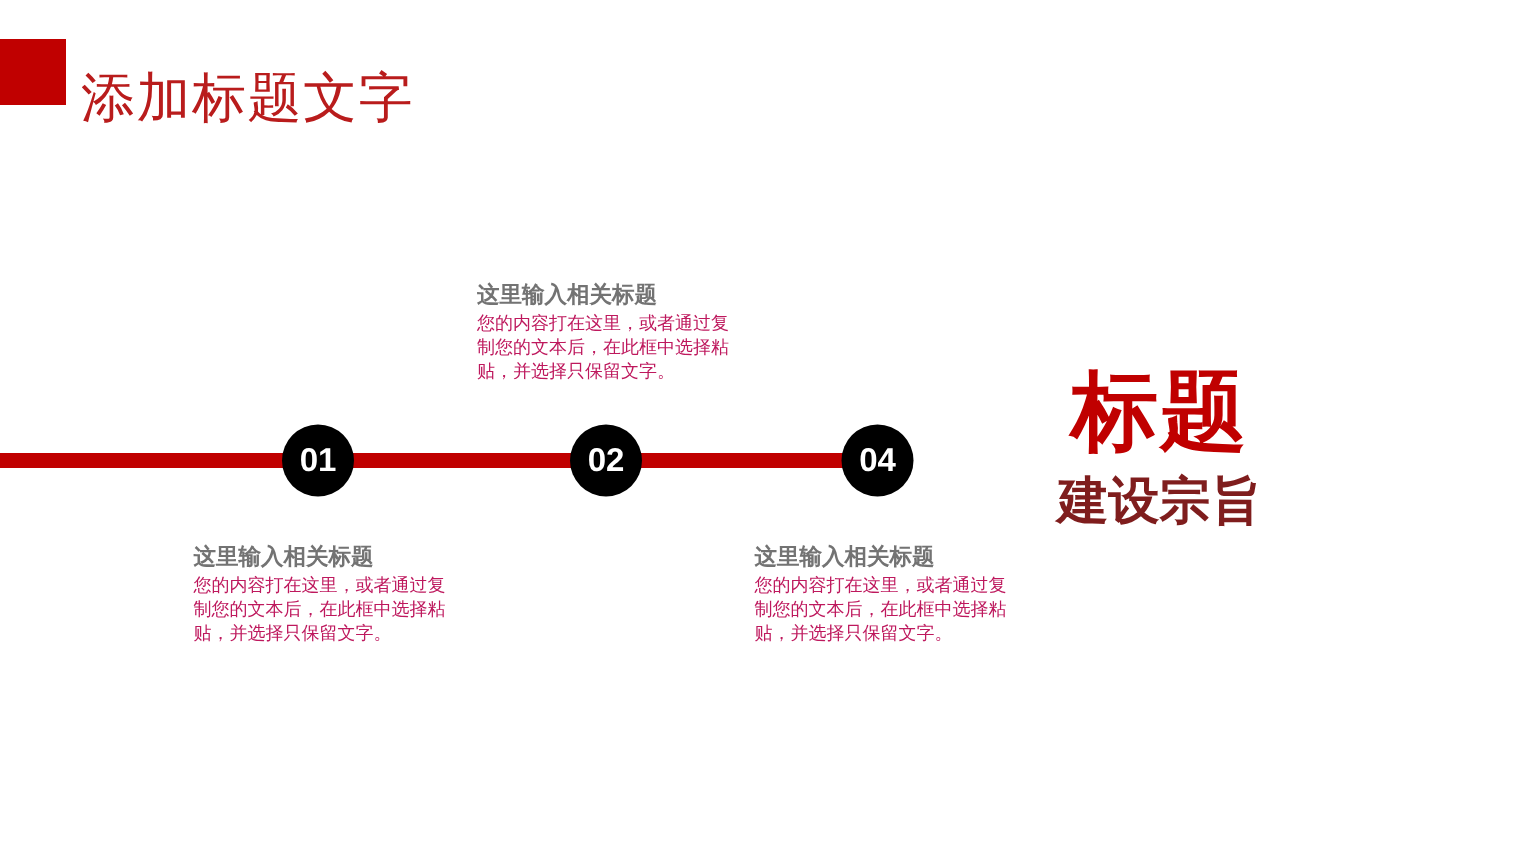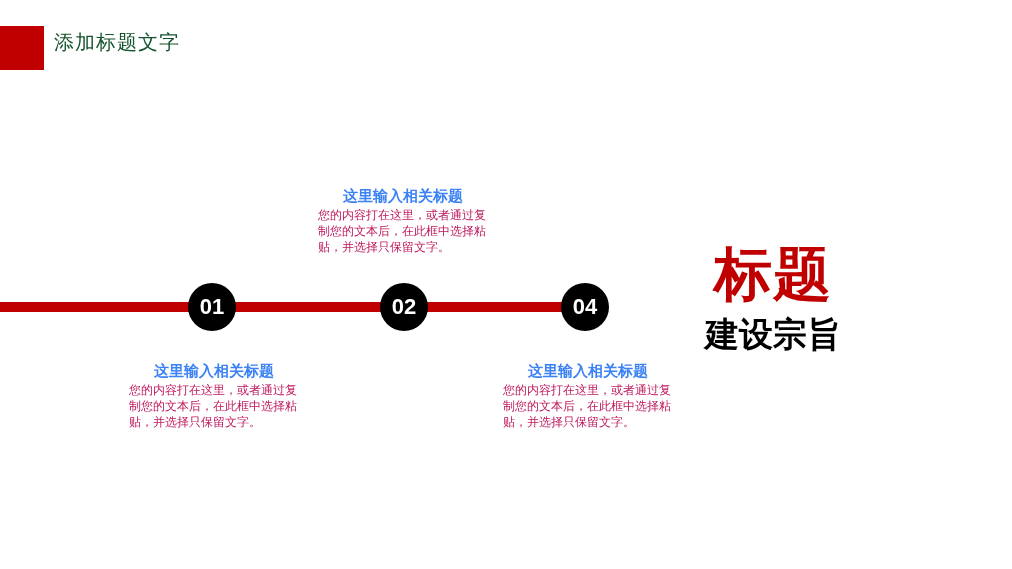--- a/index.html
+++ b/index.html
@@ -1,30 +1,30 @@
 <!DOCTYPE html>
 <html><head>
 <meta charset="utf-8">
 <style>
   html, body { margin:0; padding:0; }
   body { width:1012px; height:569px; background:#ffffff; position:relative; overflow:hidden;
          font-family:"DejaVu Sans","Liberation Sans",sans-serif; }
   .accent-block { position:absolute; left:0; top:26px; width:44px; height:44px; background:#c00000; }
-  .page-title { position:absolute; left:54px; top:22px; font-size:20px; color:#14532d; line-height:40px; letter-spacing:1px; }
+  .page-title { position:absolute; left:54px; top:46px; font-size:36px; color:#b91c1c; line-height:40px; letter-spacing:1px; }
   .timeline-line { position:absolute; left:0; top:302px; width:590px; height:10px; background:#c00000; }
   .node { position:absolute; width:48px; height:48px; border-radius:50%; background:#000000;
           color:#fff; font-family:"Liberation Sans",sans-serif; font-weight:bold; font-size:22px;
           display:flex; align-items:center; justify-content:center; }
   .block { position:absolute; width:170px; }
-  .block-title { font-size:15px; font-weight:bold; color:#3b82f6; text-align:center; line-height:20px; }
+  .block-title { font-size:15px; font-weight:bold; color:#737373; text-align:left; line-height:20px; }
   .block-body { font-size:12px; color:#be185d; line-height:16px; margin-top:1px; }
   .big-title { position:absolute; left:698px; top:238px; width:150px; text-align:center;
                color:#c00000; font-weight:bold; font-size:58px; line-height:72px; letter-spacing:1px; }
   .sub-title { position:absolute; left:694px; top:312px; width:158px; text-align:center;
-               color:#000000; font-weight:bold; font-size:34px; line-height:44px; }
+               color:#7f1d1d; font-weight:bold; font-size:34px; line-height:44px; }
 </style>
 </head>
 <body>
 
 <div class="accent-block"></div>
 <div class="page-title">添加标题文字</div>
 
 <div class="timeline-line"></div>
 
 <div class="node" style="left:188px;top:283px;">

